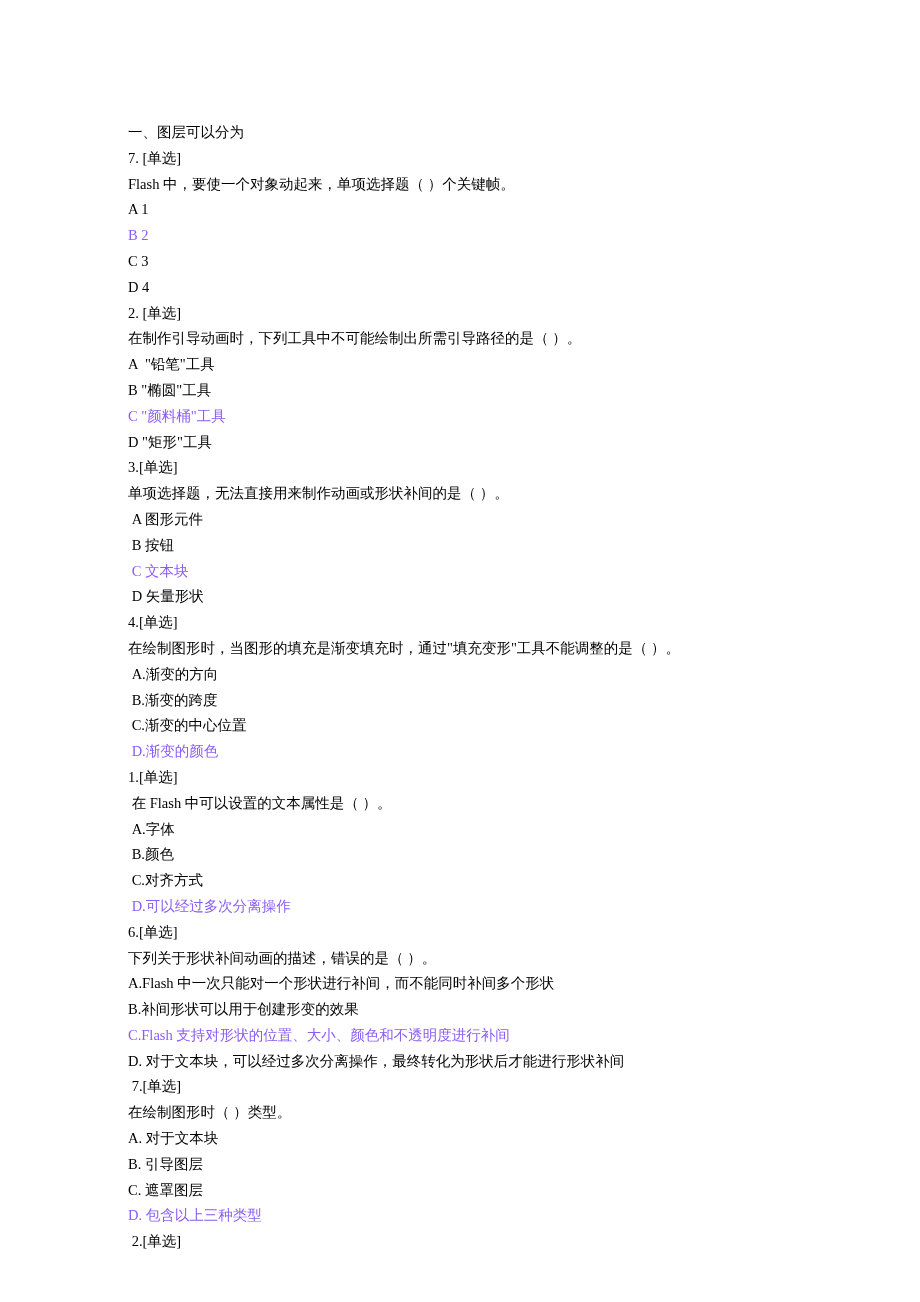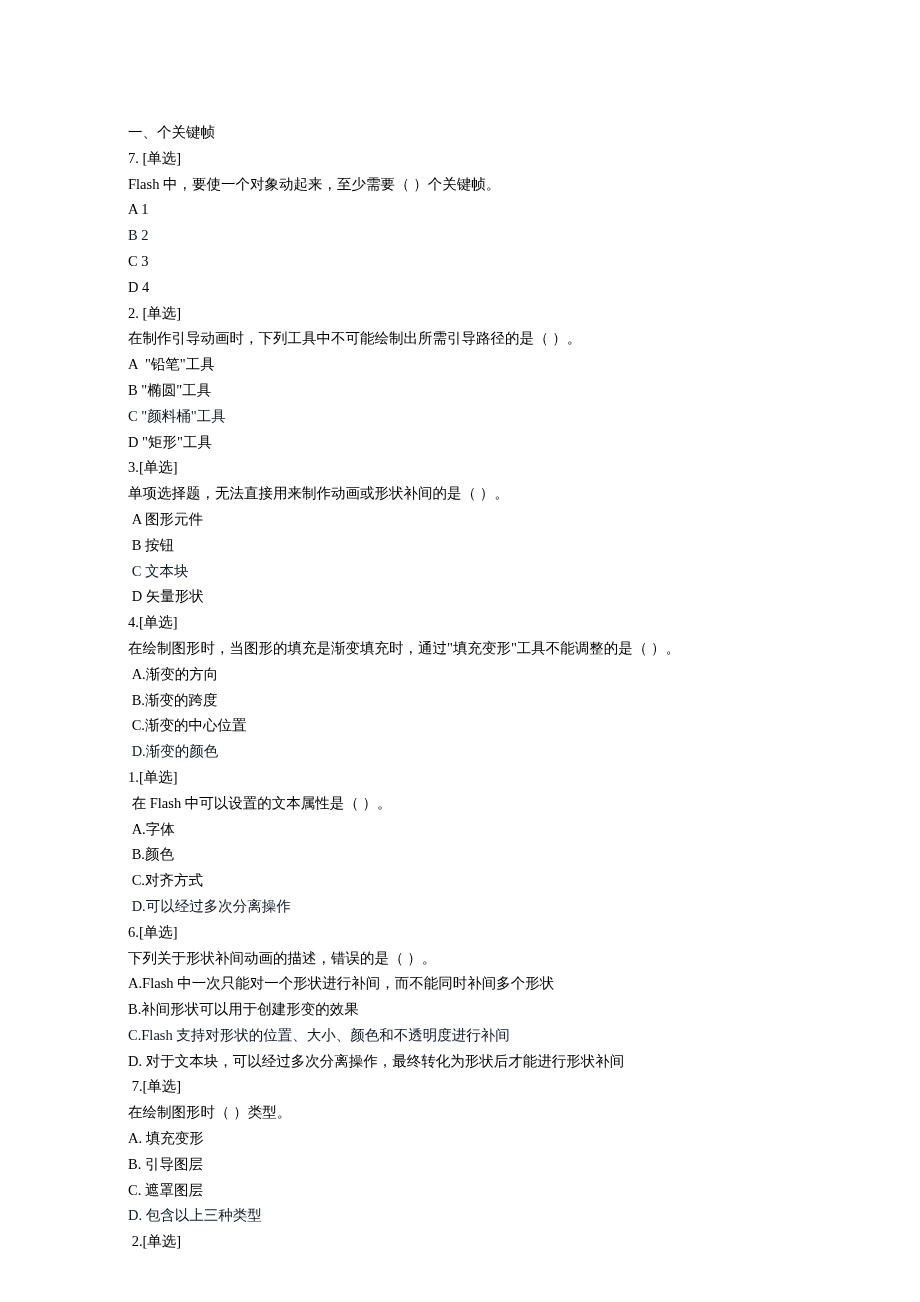--- a/index.html
+++ b/index.html
@@ -13,30 +13,30 @@
       font-size: 14.5px;
       line-height: 1.78;
       color: #000000;
       padding: 120px 128px 60px 128px;
       width: 920px;
     }
     .line {
       white-space: pre-wrap;
     }
     .red {
-      color: #0f172a;
+      color: #8b5cf6;
     }
   </style>
 </head>
 <body>
 
-<div class="line">一、个关键帧</div>
+<div class="line">一、图层可以分为</div>
 
 <div class="line">7. [单选]</div>
-<div class="line">Flash 中，要使一个对象动起来，至少需要（ ）个关键帧。</div>
+<div class="line">Flash 中，要使一个对象动起来，单项选择题（ ）个关键帧。</div>
 <div class="line">A 1</div>
 <div class="line red">B 2</div>
 <div class="line">C 3</div>
 <div class="line">D 4</div>
 
 <div class="line">2. [单选]</div>
 <div class="line">在制作引导动画时，下列工具中不可能绘制出所需引导路径的是（ ）。</div>
 <div class="line">A  "铅笔"工具</div>
 <div class="line">B "椭圆"工具</div>
 <div class="line red">C "颜料桶"工具</div>
@@ -65,18 +65,18 @@
 
 <div class="line">6.[单选]</div>
 <div class="line">下列关于形状补间动画的描述，错误的是（ ）。</div>
 <div class="line">A.Flash 中一次只能对一个形状进行补间，而不能同时补间多个形状</div>
 <div class="line">B.补间形状可以用于创建形变的效果</div>
 <div class="line red">C.Flash 支持对形状的位置、大小、颜色和不透明度进行补间</div>
 <div class="line">D. 对于文本块，可以经过多次分离操作，最终转化为形状后才能进行形状补间</div>
 
 <div class="line"> 7.[单选]</div>
 <div class="line">在绘制图形时（ ）类型。</div>
-<div class="line">A. 填充变形</div>
+<div class="line">A. 对于文本块</div>
 <div class="line">B. 引导图层</div>
 <div class="line">C. 遮罩图层</div>
 <div class="line red">D. 包含以上三种类型</div>
 
 <div class="line"> 2.[单选]</div>
 
 </body></html>

